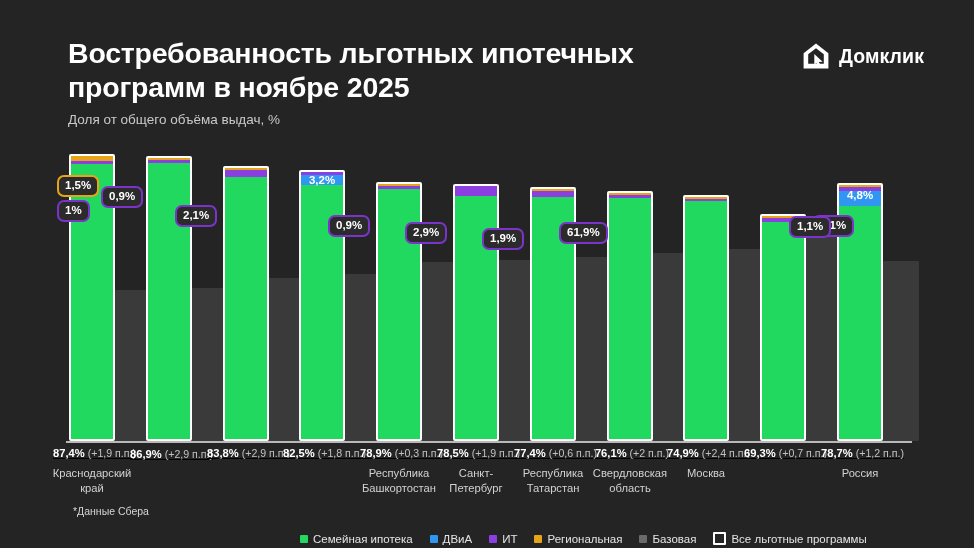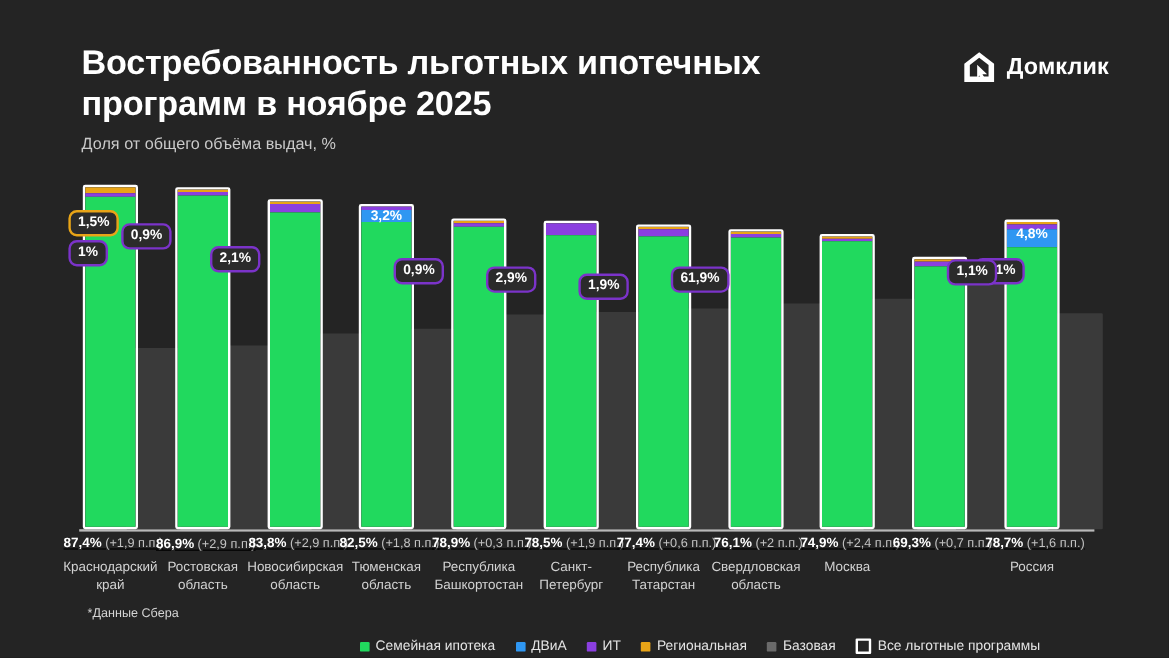--- a/index.html
+++ b/index.html
@@ -113,43 +113,40 @@
       <div class="grayBar" style="left: 182px; width: 46px; top: 288px; height: 153px; z-index: 1;"></div>
       <div class="grayLabel" style="left: 182px; width: 46px; top: 300px;">13,1%</div>
       <div class="stackWrap" style="left: 146px; width: 46px; top: 156px; height: 285px; z-index: 3;">
         <div class="seg" style="height: 2px; background: rgb(232, 164, 23);"></div>
         <div class="seg" style="height: 2.952px; background: rgb(139, 63, 224);"></div>
         <div class="seg" style="height: 280.112px; background: rgb(33, 217, 94);"></div>
       </div>
       <div class="greenLabel" style="left: 146px; width: 46px; top: 293px;">85,4%</div>
       <div class="callout" style="left: 101px; top: 186px;">0,9%</div>
       <div class="totWrap" style="left: 130px; width: 78px; top: 448px;"><b>86,9%</b><span> (+2,9 п.п.)</span></div>
-      <div class="catName" style="left: 129px; width: 80px; top: 466px;">Ростовская область</div>
       <div class="grayBar" style="left: 259px; width: 46px; top: 278px; height: 163px; z-index: 1;"></div>
       <div class="grayLabel" style="left: 259px; width: 46px; top: 290px;">16,2%</div>
       <div class="stackWrap" style="left: 223px; width: 46px; top: 166px; height: 275px; z-index: 3;">
         <div class="seg" style="height: 2px; background: rgb(232, 164, 23);"></div>
         <div class="seg" style="height: 6.888px; background: rgb(139, 63, 224);"></div>
         <div class="seg" style="height: 266.992px; background: rgb(33, 217, 94);"></div>
       </div>
       <div class="greenLabel" style="left: 223px; width: 46px; top: 299.5px;">81,4%</div>
       <div class="callout" style="left: 175px; top: 205px;">2,1%</div>
       <div class="totWrap" style="left: 207px; width: 78px; top: 447px;"><b>83,8%</b><span> (+2,9 п.п.)</span></div>
-      <div class="catName" style="left: 206px; width: 80px; top: 466px;">Новосибирская область</div>
       <div class="grayBar" style="left: 335px; width: 46px; top: 274px; height: 167px; z-index: 1;"></div>
       <div class="grayLabel" style="left: 335px; width: 46px; top: 286px;">17,5%</div>
       <div class="stackWrap" style="left: 299px; width: 46px; top: 170px; height: 271px; z-index: 3;">
         <div class="seg" style="height: 2.624px; background: rgb(139, 63, 224);"></div>
         <div class="seg" style="height: 10.496px; background: rgb(47, 151, 242);"></div>
         <div class="seg" style="height: 257.48px; background: rgb(33, 217, 94);"></div>
       </div>
       <div class="greenLabel" style="left: 299px; width: 46px; top: 304.5px;">78,5%</div>
       <div class="segLabel" style="left: 299px; width: 46px; top: 173.624px;">3,2%</div>
       <div class="totWrap" style="left: 283px; width: 78px; top: 447px;"><b>82,5%</b><span> (+1,8 п.п.)</span></div>
-      <div class="catName" style="left: 282px; width: 80px; top: 466px;">Тюменская область</div>
       <div class="grayBar" style="left: 412px; width: 46px; top: 262px; height: 179px; z-index: 1;"></div>
       <div class="grayLabel" style="left: 412px; width: 46px; top: 274px;">21,1%</div>
       <div class="stackWrap" style="left: 376px; width: 46px; top: 182px; height: 259px; z-index: 3;">
         <div class="seg" style="height: 2px; background: rgb(232, 164, 23);"></div>
         <div class="seg" style="height: 2.952px; background: rgb(139, 63, 224);"></div>
         <div class="seg" style="height: 255.184px; background: rgb(33, 217, 94);"></div>
       </div>
       <div class="greenLabel" style="left: 376px; width: 46px; top: 305.5px;">77,8%</div>
       <div class="callout" style="left: 328px; top: 215px;">0,9%</div>
       <div class="totWrap" style="left: 360px; width: 78px; top: 447px;"><b>78,9%</b><span> (+0,3 п.п.)</span></div>
@@ -210,21 +207,21 @@
       <div class="grayLabel" style="left: 873px; width: 46px; top: 273px;">21,3%</div>
       <div class="stackWrap" style="left: 837px; width: 46px; top: 183px; height: 258px; z-index: 3;">
         <div class="seg" style="height: 2px; background: rgb(232, 164, 23);"></div>
         <div class="seg" style="height: 3.608px; background: rgb(139, 63, 224);"></div>
         <div class="seg" style="height: 15.744px; background: rgb(47, 151, 242);"></div>
         <div class="seg" style="height: 237.472px; background: rgb(33, 217, 94);"></div>
       </div>
       <div class="greenLabel" style="left: 837px; width: 46px; top: 314.5px;">72,4%</div>
       <div class="segLabel" style="left: 837px; width: 46px; top: 188.92px;">4,8%</div>
       <div class="callout" style="left: 789px; top: 216px;">1,1%</div>
-      <div class="totWrap" style="left: 821px; width: 78px; top: 447px;"><b>78,7%</b><span> (+1,6 п.п.)</span></div>
+      <div class="totWrap" style="left: 821px; width: 78px; top: 447px;"><b>78,7%</b><span> (+1,2 п.п.)</span></div>
       <div class="catName" style="left: 820px; width: 80px; top: 466px;">Россия</div>
     </div>
 
   <div id="axis"></div>
 
   <div id="note">*Данные Сбера</div>
 
   <div id="legend">
       <div class="lg">
         <span class="sw" style="background: rgb(33, 217, 94);"></span>

